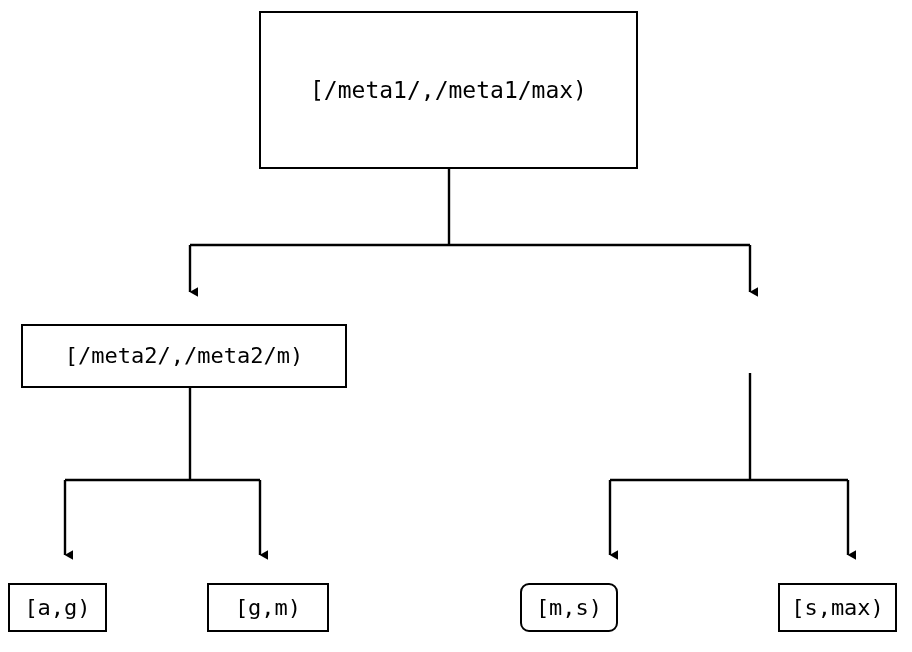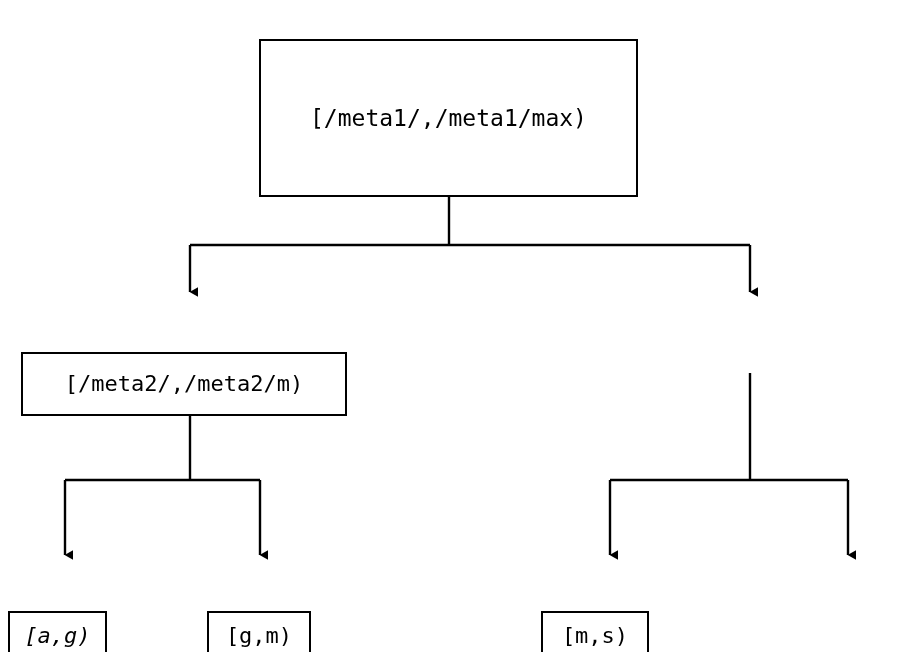--- a/index.html
+++ b/index.html
@@ -27,21 +27,20 @@
   .node-box {
     position: absolute;
     box-sizing: border-box;
     border: 2px solid #000000;
     background: #ffffff;
     display: flex;
     align-items: center;
     justify-content: center;
     color: #000000;
     white-space: pre;
-    margin-top: 28px;
   }
   .node-label {
     display: block;
     line-height: 1;
     letter-spacing: 0px;
   }
   
   .node-root {
     left: 259px;
     top: 11px;
@@ -56,23 +55,23 @@
   }
   .node-l2 .node-label { font-size: 22px; }
   .node-l2-left  { left: 21px;  width: 326px; }
   .node-l2-right { left: 578px; width: 319px; }
   
   .node-leaf {
     top: 583px;
     height: 49px;
   }
   .node-leaf .node-label { font-size: 22px; }
-  .node-leaf-ag   { left: 8px;   width: 99px; font-style: italic;  }
-  .node-leaf-gm   { left: 207px; width: 104px; }
-  .node-leaf-ms   { left: 541px; width: 108px; }
+  .node-leaf-ag   { left: 8px;   width: 99px;  }
+  .node-leaf-gm   { left: 207px; width: 122px; }
+  .node-leaf-ms   { left: 520px; width: 98px; border-radius: 9px; }
   .node-leaf-smax { left: 778px; width: 119px; }
 </style>
 </head>
 <body>
 
 <div id="diagram-root">
 
   <svg id="tree-edges" viewBox="0 0 912 652">
     <defs>
       <marker id="arrow-down" markerWidth="10" markerHeight="9" refX="5" refY="8.4" orient="auto" markerUnits="userSpaceOnUse">
@@ -113,14 +112,17 @@
   </div>
 
   <div class="node-box node-leaf node-leaf-gm">
     <span class="node-label">[g,m)</span>
   </div>
 
   <div class="node-box node-leaf node-leaf-ms">
     <span class="node-label">[m,s)</span>
   </div>
 
+  <div class="node-box node-leaf node-leaf-smax">
+    <span class="node-label">[s,max)</span>
+  </div>
 
 </div>
 
 </body></html>

